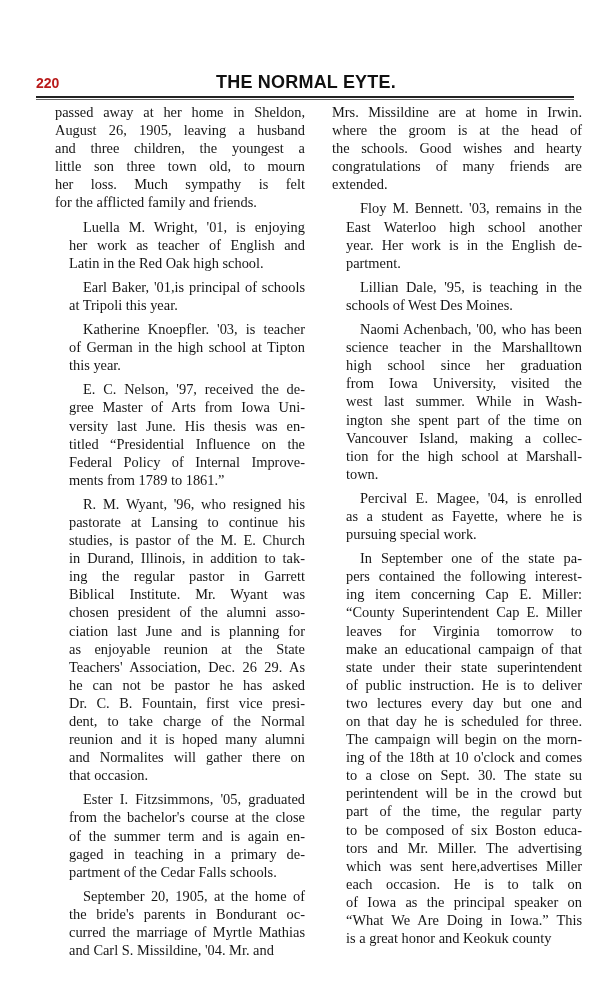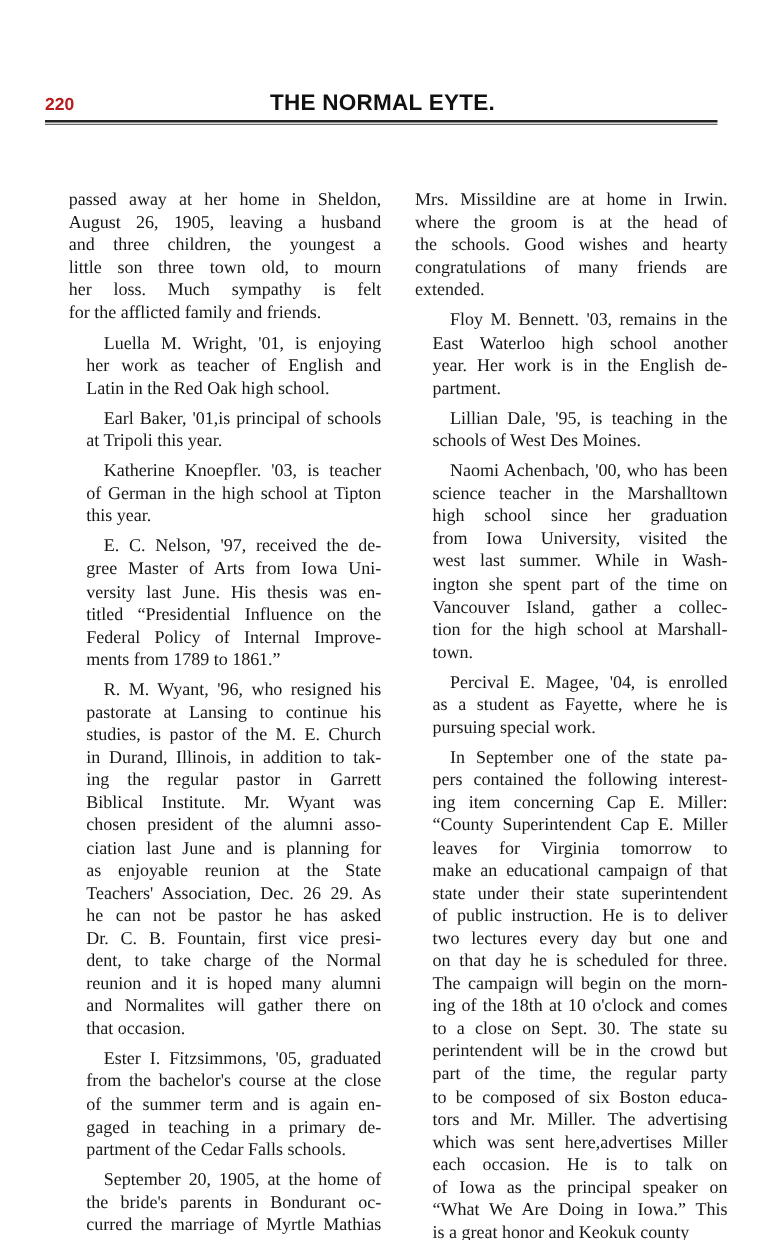--- a/index.html
+++ b/index.html
@@ -69,21 +69,20 @@
     .col-right {
       left: 332px;
       width: 250px;
     }
     .para {
       margin: 0 0 6px 0;
       text-indent: 14px;
     }
     .para.cont {
       text-indent: 0;
-      margin-top: 48px;
     }
     .line {
       display: block;
       text-align: justify;
       text-align-last: justify;
       white-space: nowrap;
     }
     .line.last {
       text-align-last: left;
     }
@@ -156,20 +155,21 @@
       <span class="line">Ester I. Fitzsimmons, '05, graduated</span>
       <span class="line">from the bachelor's course at the close</span>
       <span class="line">of the summer term and is again en-</span>
       <span class="line">gaged in teaching in a primary de-</span>
       <span class="line last">partment of the Cedar Falls schools.</span>
     </div>
     <div class="para">
       <span class="line">September 20, 1905, at the home of</span>
       <span class="line">the bride's parents in Bondurant oc-</span>
       <span class="line">curred the marriage of Myrtle Mathias</span>
+      <span class="line last">and Carl S. Missildine, '04. Mr. and</span>
     </div>
   </div>
 <div class="column col-right" id="col-right">
     <div class="para cont">
       <span class="line">Mrs. Missildine are at home in Irwin.</span>
       <span class="line">where the groom is at the head of</span>
       <span class="line">the schools. Good wishes and hearty</span>
       <span class="line">congratulations of many friends are</span>
       <span class="line last">extended.</span>
     </div>
@@ -183,21 +183,21 @@
       <span class="line">Lillian Dale, '95, is teaching in the</span>
       <span class="line last">schools of West Des Moines.</span>
     </div>
     <div class="para">
       <span class="line">Naomi Achenbach, '00, who has been</span>
       <span class="line">science teacher in the Marshalltown</span>
       <span class="line">high school since her graduation</span>
       <span class="line">from Iowa University, visited the</span>
       <span class="line">west last summer. While in Wash-</span>
       <span class="line">ington she spent part of the time on</span>
-      <span class="line">Vancouver Island, gather a collec-</span>
+      <span class="line">Vancouver Island, making a collec-</span>
       <span class="line">tion for the high school at Marshall-</span>
       <span class="line last">town.</span>
     </div>
     <div class="para">
       <span class="line">Percival E. Magee, '04, is enrolled</span>
       <span class="line">as a student as Fayette, where he is</span>
       <span class="line last">pursuing special work.</span>
     </div>
     <div class="para">
       <span class="line">In September one of the state pa-</span>

